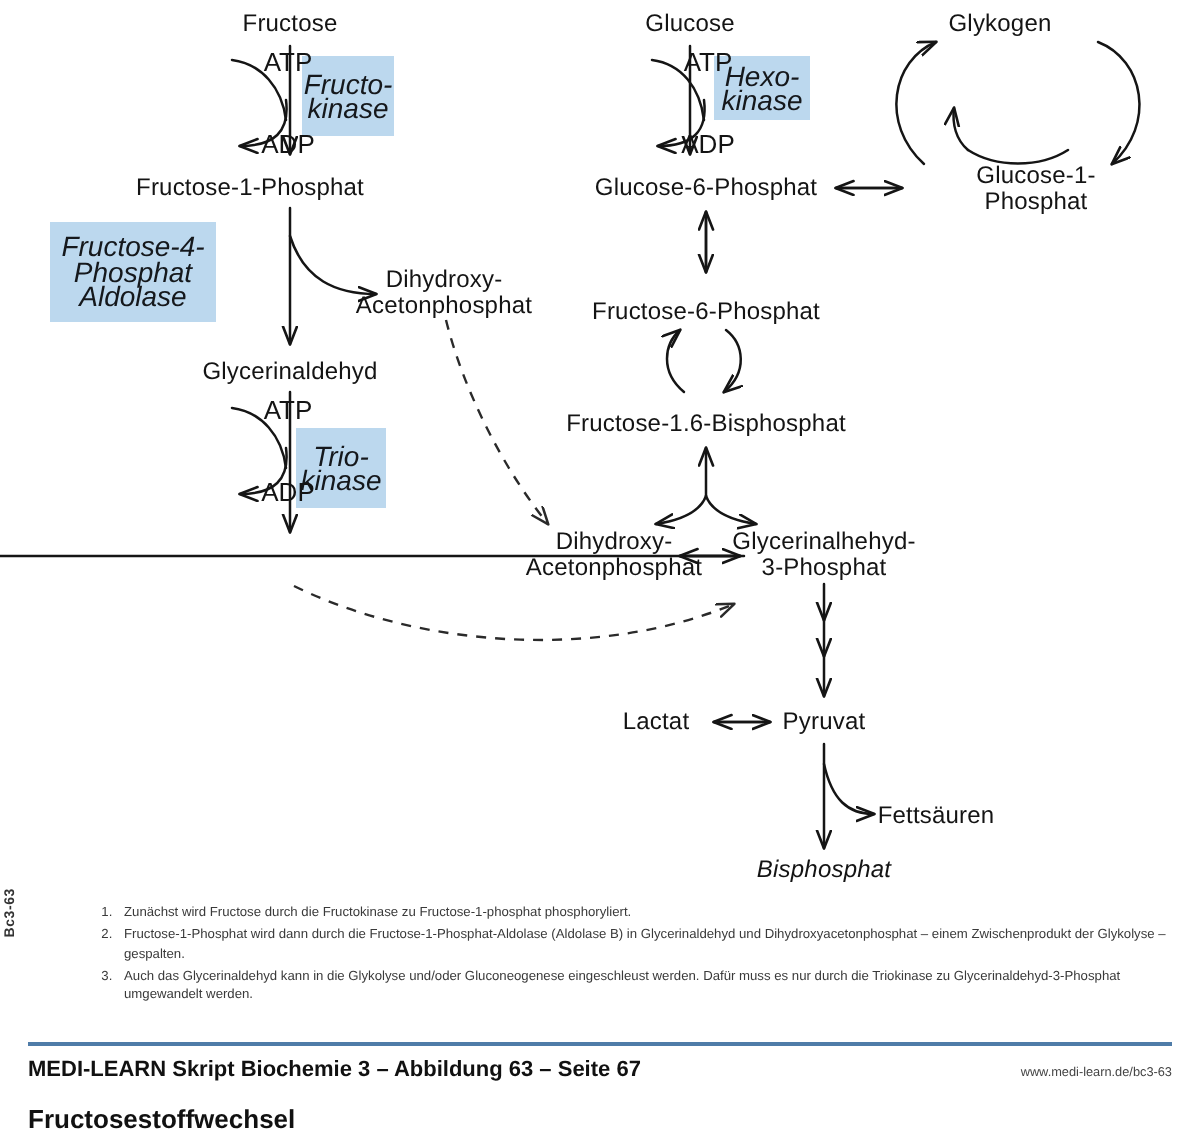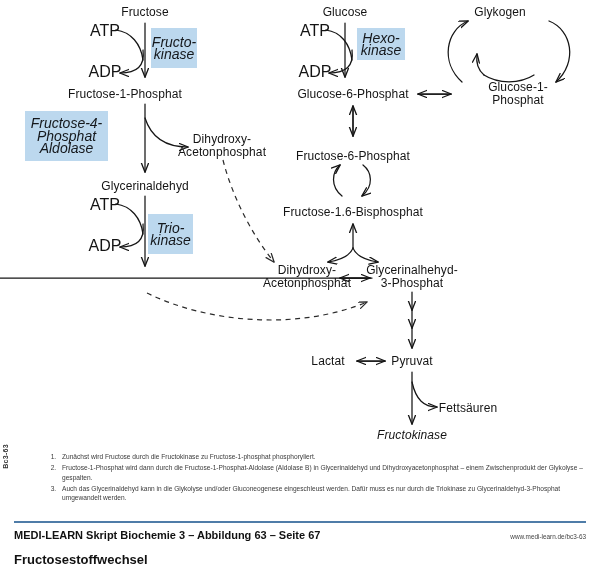--- a/index.html
+++ b/index.html
@@ -48,23 +48,24 @@
     text-align: center;
     color: #15181c;
     display: flex;
     align-items: center;
     justify-content: center;
     white-space: pre-line;
     box-sizing: border-box;
   }
   .cofactor {
     position: absolute;
-    font-size: 16px;
+    font-size: 13px;
     transform: translate(-50%, -50%);
     color: #141414;
+    margin-left: 39px;
   }
   
   #notes {
     position: absolute;
     left: 44px;
     top: 452px;
     width: 542px;
     font-size: 6.6px;
     line-height: 9.6px;
     color: #3a3a3a;
@@ -228,21 +229,21 @@
   <div class="node" style="left:500px;top:12px;">Glykogen</div>
   <div class="node" style="left:353px;top:156px;">Fructose-6-Phosphat</div>
   <div class="node" style="left:353px;top:212px;">Fructose-1.6-Bisphosphat</div>
   <div class="node" style="left:307px;top:277px;">Dihydroxy-
 Acetonphosphat</div>
   <div class="node" style="left:412px;top:277px;">Glycerinalhehyd-
 3-Phosphat</div>
   <div class="node" style="left:328px;top:361px;">Lactat</div>
   <div class="node" style="left:412px;top:361px;">Pyruvat</div>
   <div class="node" style="left:468px;top:408px;">Fettsäuren</div>
-  <div class="node italic" style="left:412px;top:435px;">Fructokinase</div>
+  <div class="node italic" style="left:412px;top:435px;">Bisphosphat</div>
 </div>
 
 <div id="side-code">Bc3-63</div>
 
 <div id="notes">
   <ol>
     <li>Zunächst wird Fructose durch die Fructokinase zu Fructose-1-phosphat phosphoryliert.</li>
     <li>Fructose-1-Phosphat wird dann durch die Fructose-1-Phosphat-Aldolase (Aldolase B) in Glycerinaldehyd und Dihydroxyacetonphosphat – einem Zwischenprodukt der Glykolyse – gespalten.</li>
     <li>Auch das Glycerinaldehyd kann in die Glykolyse und/oder Gluconeogenese eingeschleust werden. Dafür muss es nur durch die Triokinase zu Glycerinaldehyd-3-Phosphat umgewandelt werden.</li>
   </ol>

